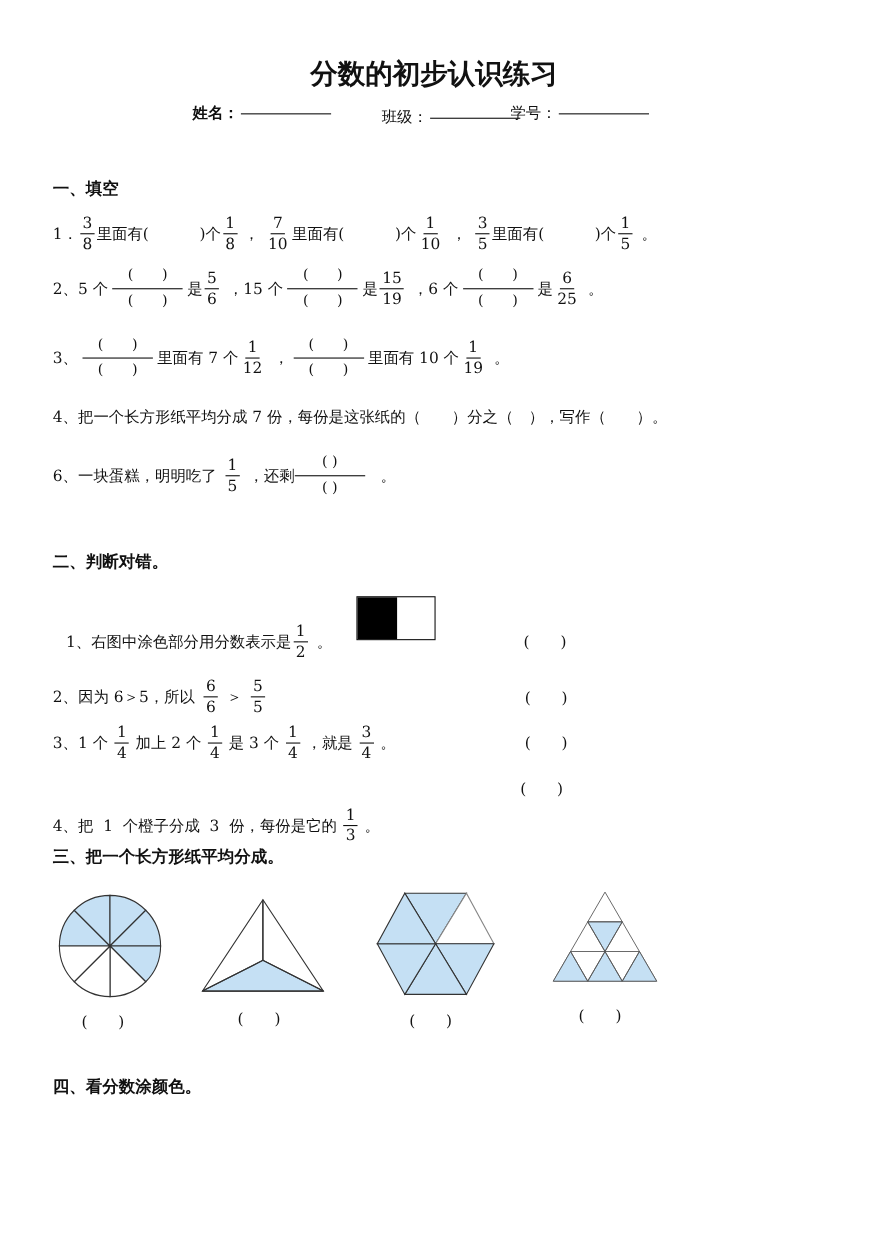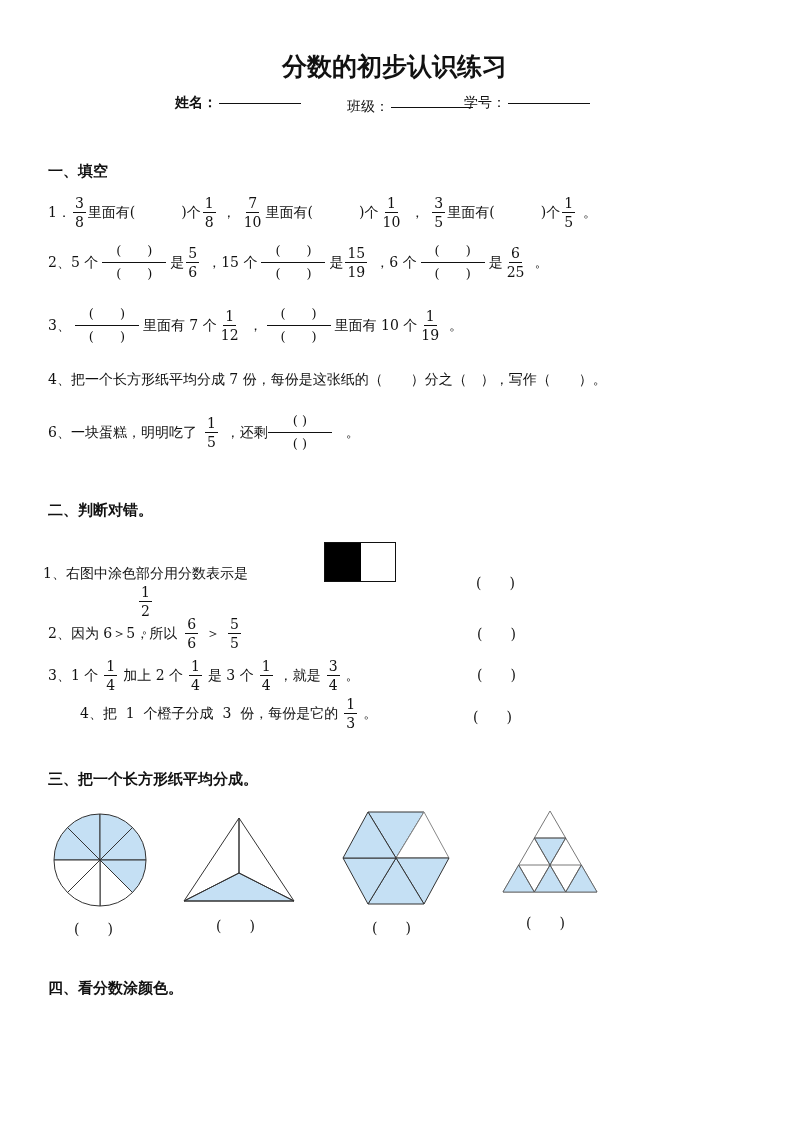--- a/index.html
+++ b/index.html
@@ -147,21 +147,21 @@
   <span>，还剩</span>
   <span class="bfrac" style="margin:0">
       <span class="num">(  )</span>
       <span class="den">(  )</span>
     </span>
   <span style="margin-left:14px">。</span>
 </div>
 
 <div class="abs sec" style="left:48px;top:501px;">二、判断对错。</div>
 
-<div class="abs line" style="left:43px;top:565px;flex-direction:column;">
+<div class="abs line" style="left:60px;top:565px;">
   <span>1、右图中涂色部分用分数表示是</span>
   <span class="frac">
       <span class="num">1</span>
       <span class="den">2</span>
     </span>
   <span style="margin-left:6px">。</span>
 </div>
 <div class="abs" style="left:324px;top:542px;width:72px;height:40px;border:1px solid #111;box-sizing:border-box;display:flex;">
   <div style="width:36px;height:100%;background:#000;"></div>
 </div>
@@ -199,21 +199,21 @@
     </span>
   <span>，就是</span>
   <span class="frac" style="margin:0 6px">
       <span class="num">3</span>
       <span class="den">4</span>
     </span>
   <span>。</span>
 </div>
 <div class="judge" style="left:477px;top:667px;">(　　)</div>
 
-<div class="abs line" style="left:48px;top:695px;margin-left:32px;">
+<div class="abs line" style="left:48px;top:732px;">
   <span style="white-space:pre">4、把  1  个橙子分成  3  份，每份是它的</span>
   <span class="frac" style="margin:0 6px">
       <span class="num">1</span>
       <span class="den">3</span>
     </span>
   <span>。</span>
 </div>
 <div class="judge" style="left:473px;top:709px;">(　　)</div>
 
 <div class="abs sec" style="left:48px;top:770px;">三、把一个长方形纸平均分成。</div>

